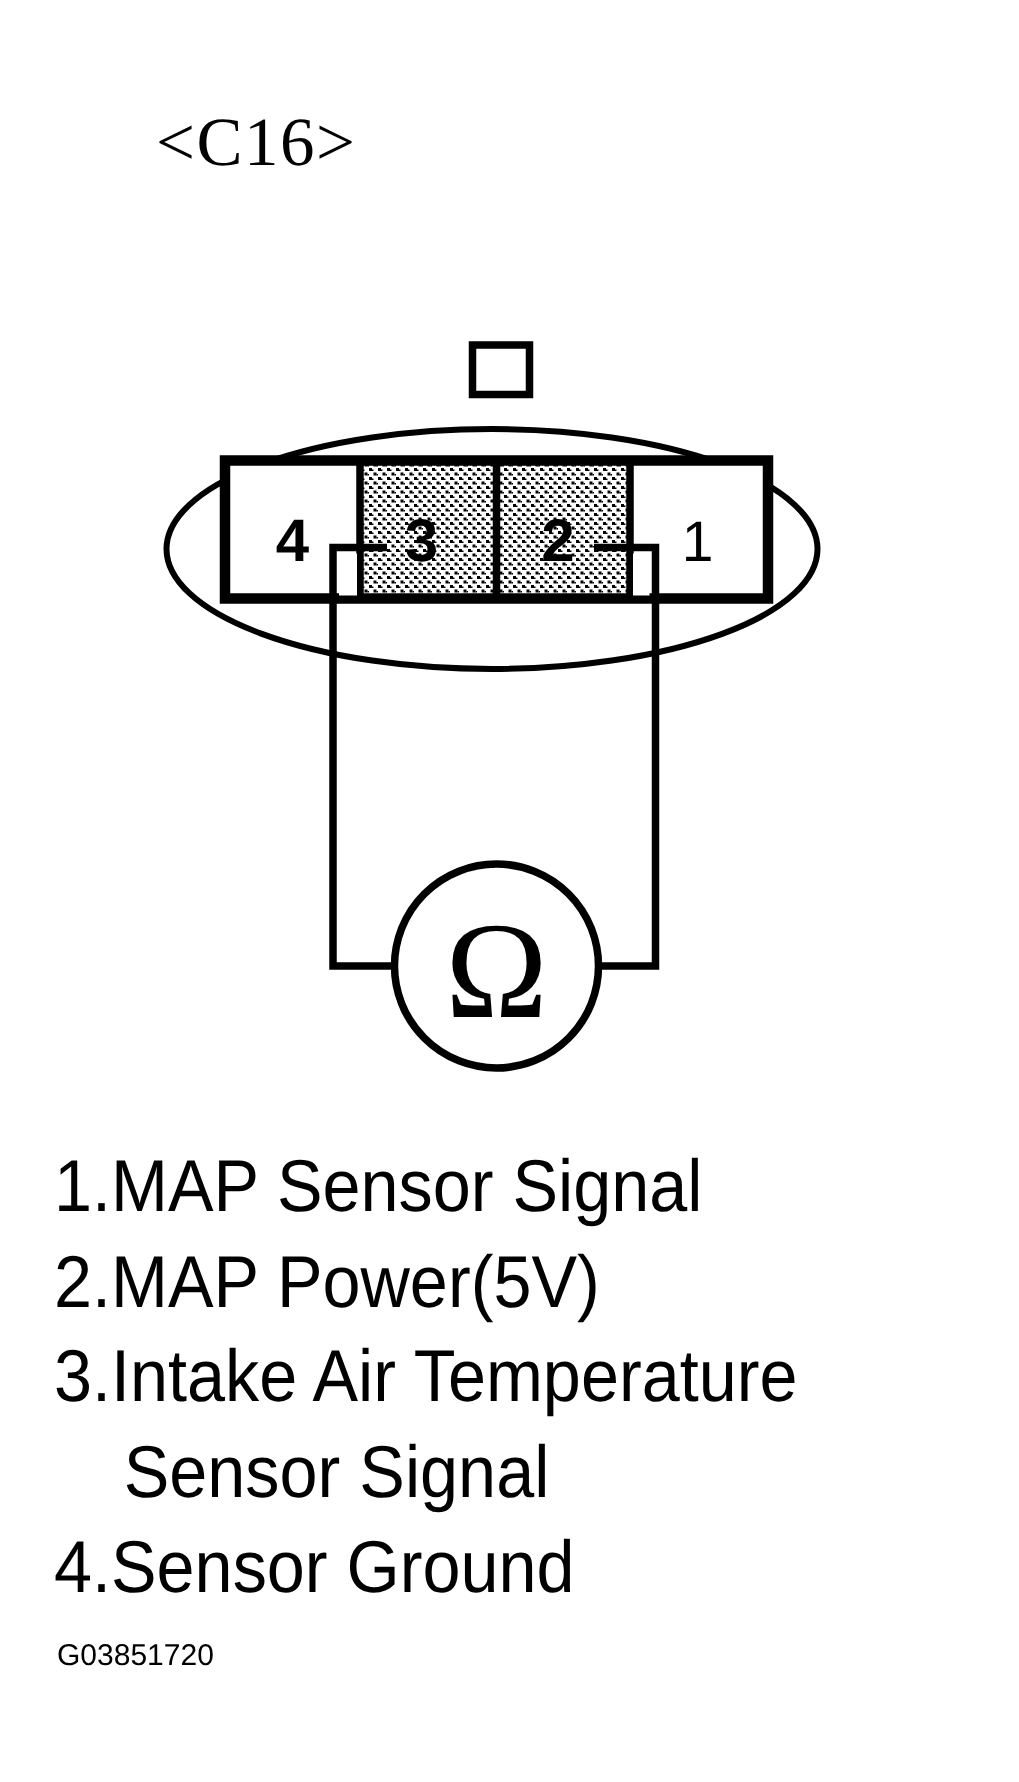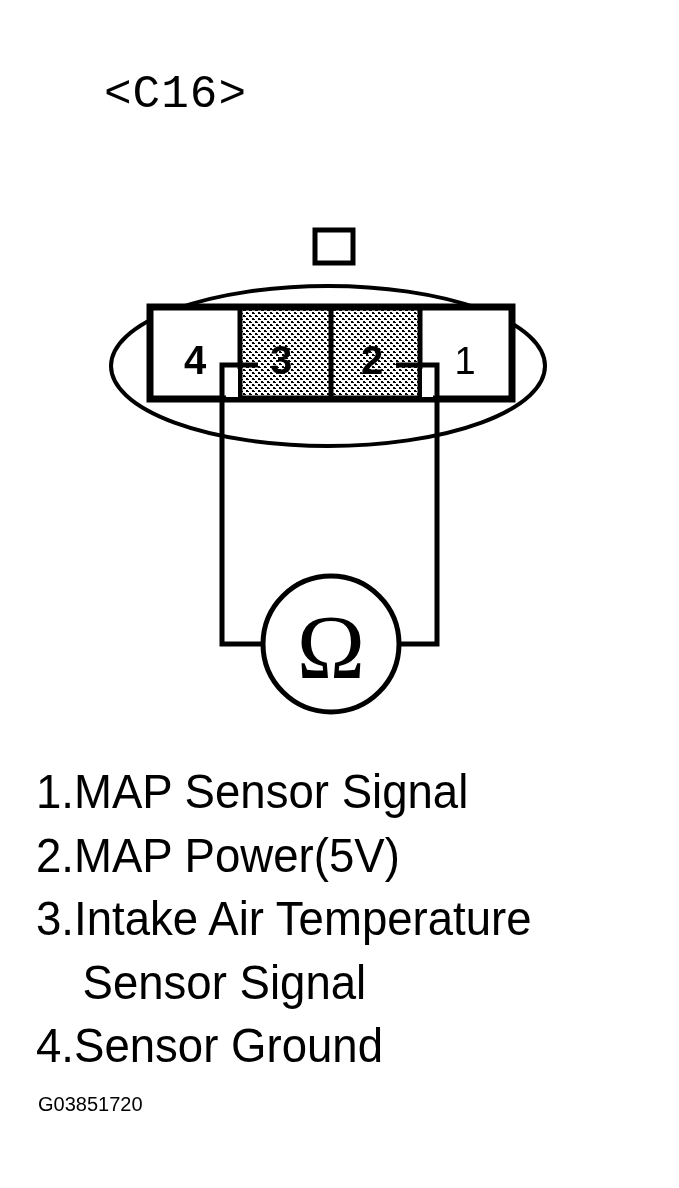--- a/index.html
+++ b/index.html
@@ -15,21 +15,21 @@
       font-family: "Liberation Sans", sans-serif;
       color: #000000;
     }
     .title {
       position: absolute;
       left: 104px;
       top: 72px;
       font-size: 46px;
       letter-spacing: 1px;
       line-height: 1;
-      font-family: Liberation Mono, monospace;
+      font-family: Liberation Serif, serif;
     }
     svg.diagram {
       position: absolute;
       left: 0;
       top: 0;
     }
     .legend {
       position: absolute;
       left: 36px;
       top: 760px;

